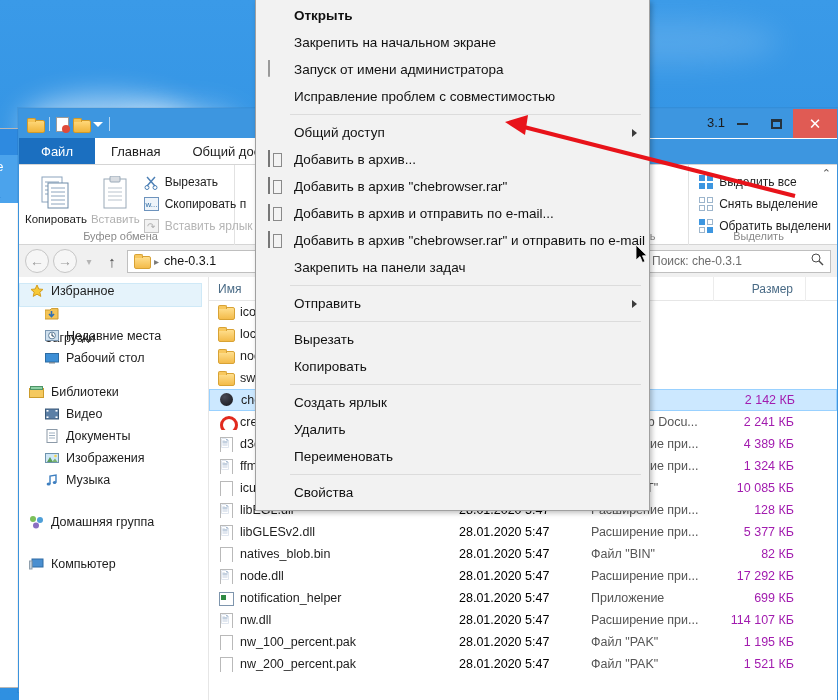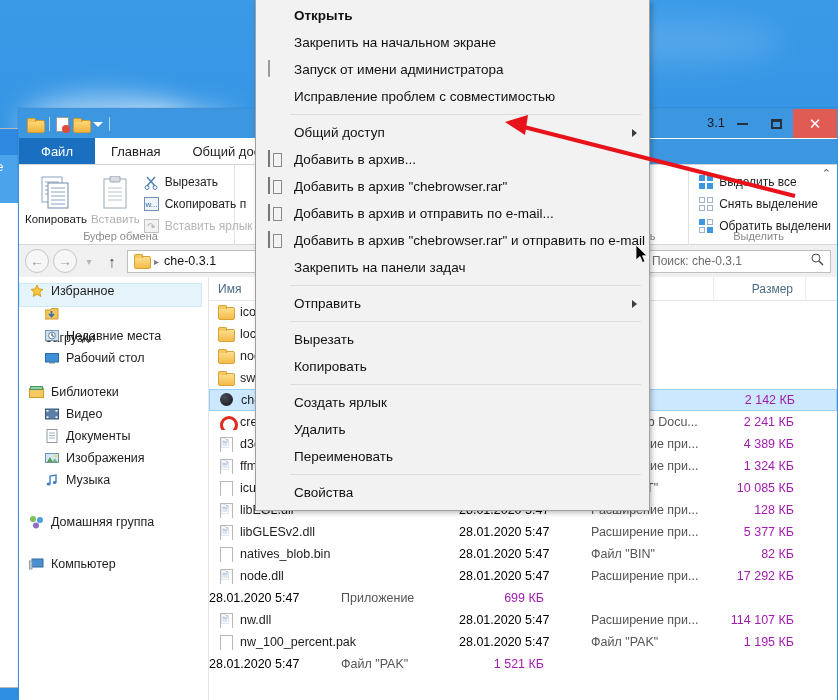--- a/index.html
+++ b/index.html
@@ -675,20 +675,24 @@
             <div class="row">
               <div class="c-name">
                 <span class="gico dll"></span>
                 <span>node.dll</span>
               </div>
               <div class="c-date">28.01.2020 5:47</div>
               <div class="c-type">Расширение при...</div>
               <div class="c-size">17 292 КБ</div>
             </div>
             <div class="row">
+              <div class="c-name">
+                <span class="gico app"></span>
+                <span>notification_helper</span>
+              </div>
               <div class="c-date">28.01.2020 5:47</div>
               <div class="c-type">Приложение</div>
               <div class="c-size">699 КБ</div>
             </div>
             <div class="row">
               <div class="c-name">
                 <span class="gico dll"></span>
                 <span>nw.dll</span>
               </div>
               <div class="c-date">28.01.2020 5:47</div>
@@ -698,20 +702,24 @@
             <div class="row">
               <div class="c-name">
                 <span class="gico page"></span>
                 <span>nw_100_percent.pak</span>
               </div>
               <div class="c-date">28.01.2020 5:47</div>
               <div class="c-type">Файл "PAK"</div>
               <div class="c-size">1 195 КБ</div>
             </div>
             <div class="row">
+              <div class="c-name">
+                <span class="gico page"></span>
+                <span>nw_200_percent.pak</span>
+              </div>
               <div class="c-date">28.01.2020 5:47</div>
               <div class="c-type">Файл "PAK"</div>
               <div class="c-size">1 521 КБ</div>
             </div>
           </div>
       </div>
     </div>
 
   </div>
 

